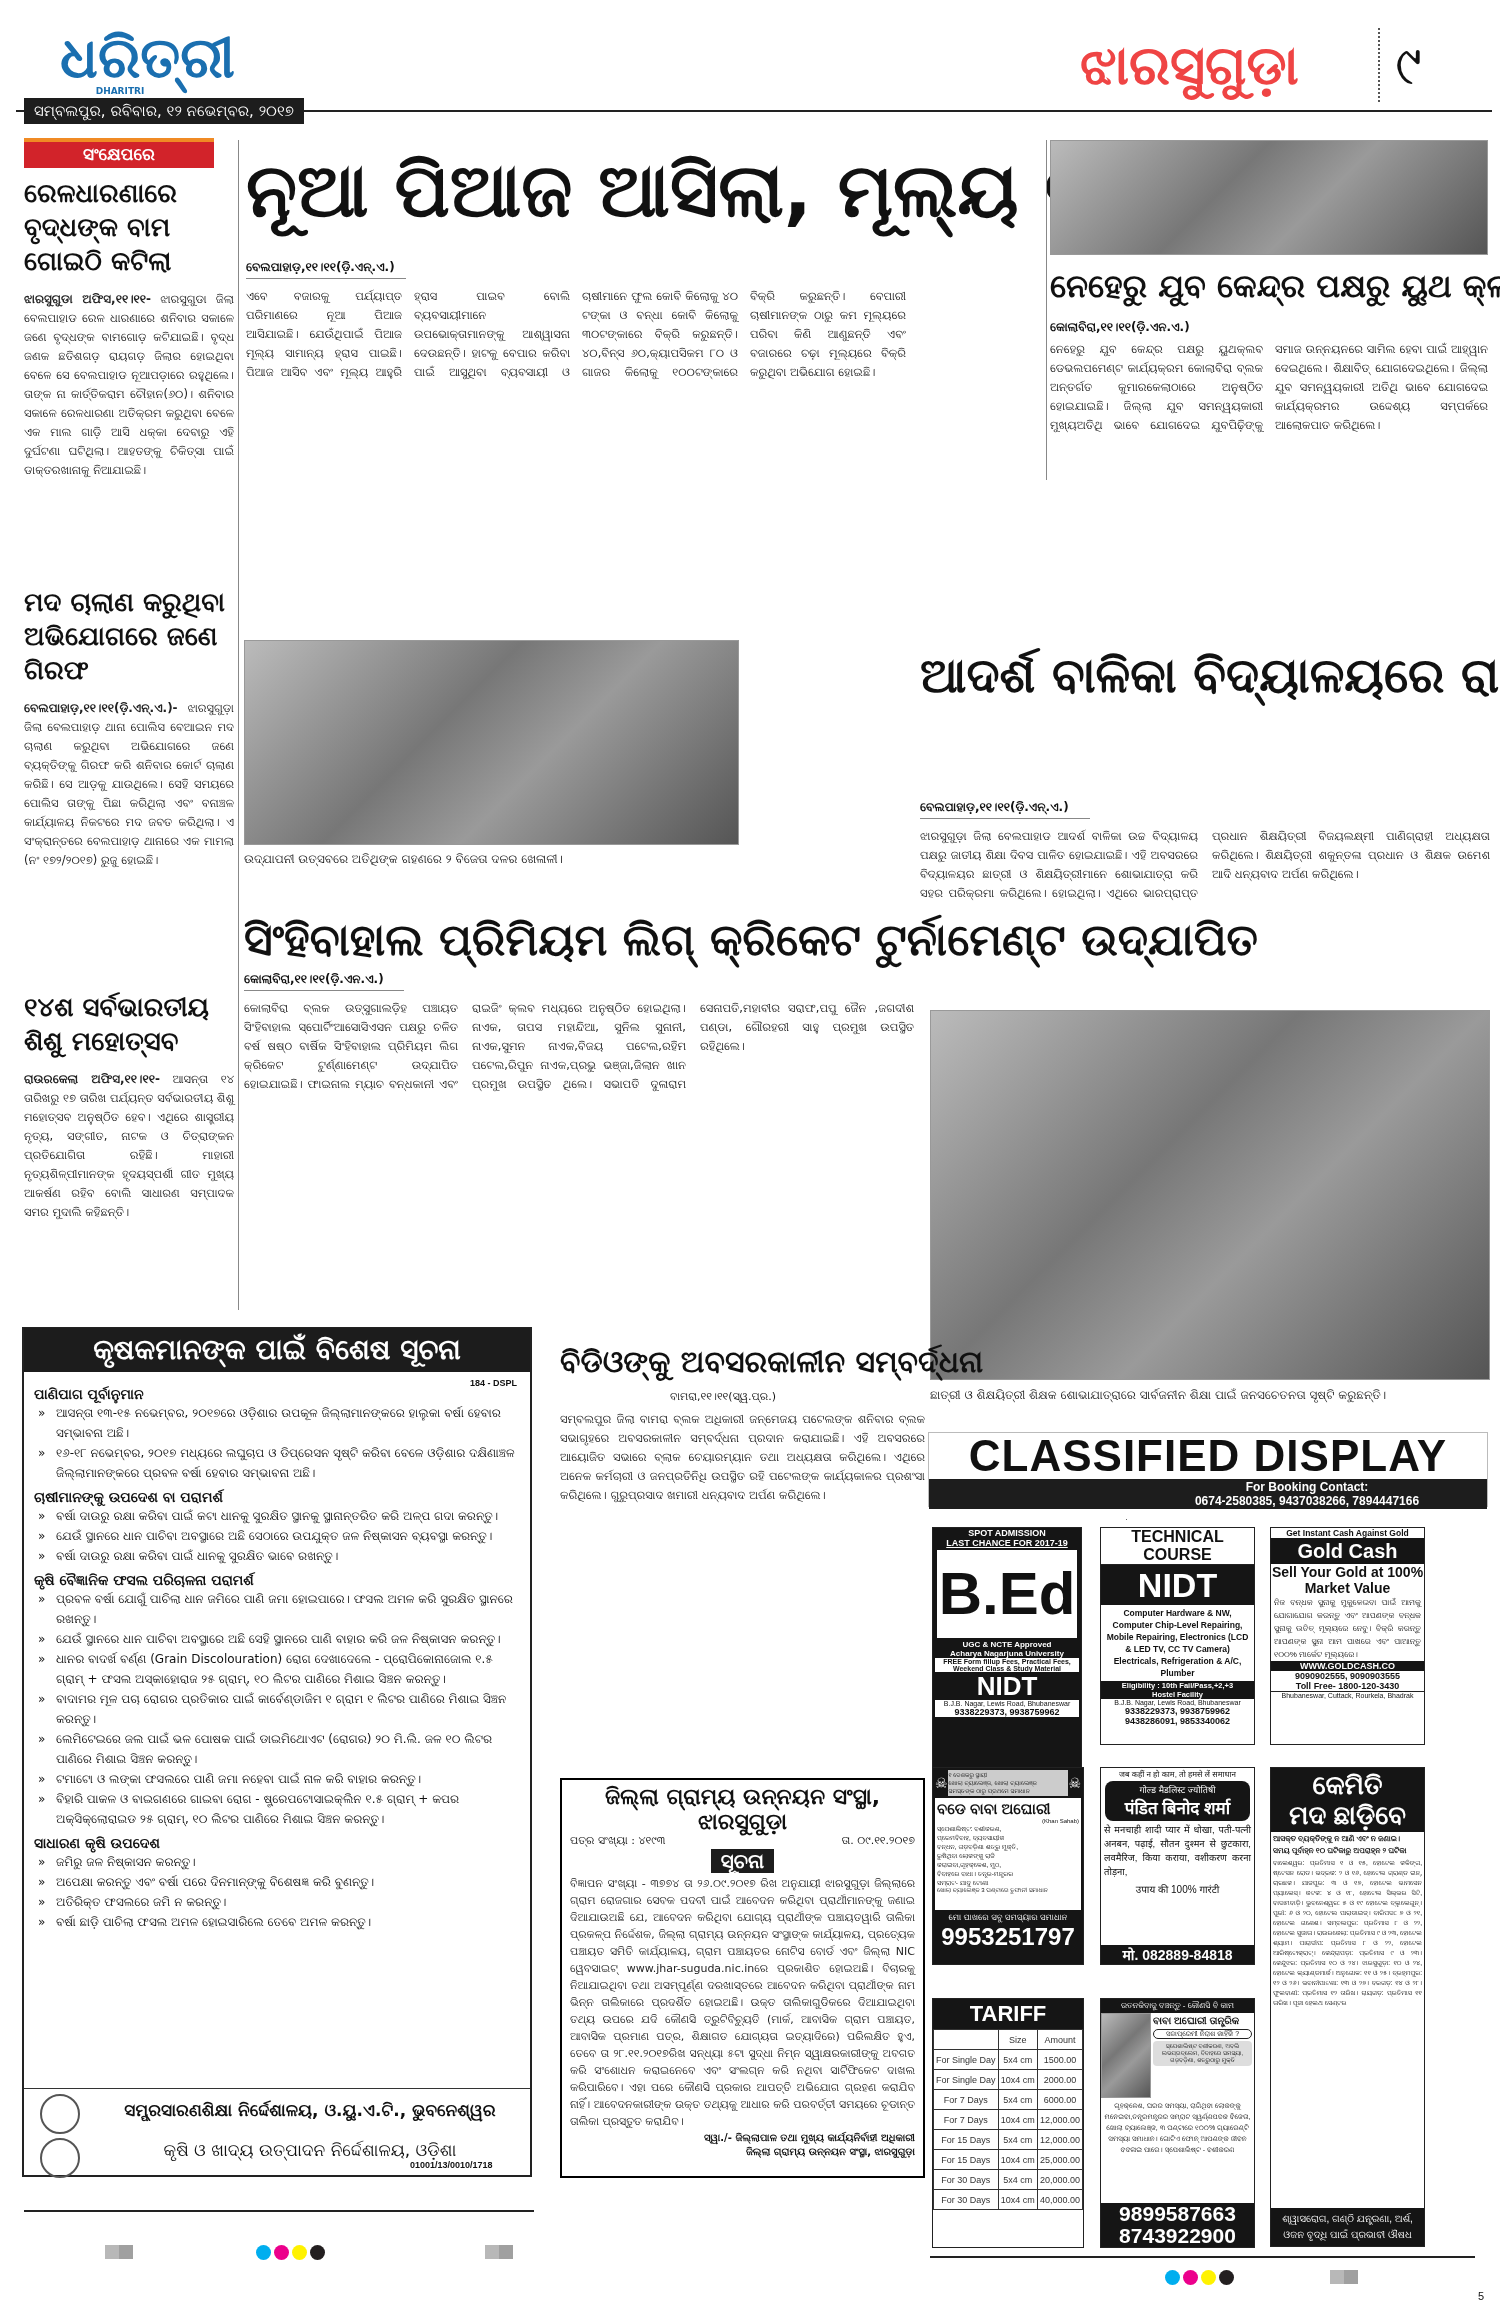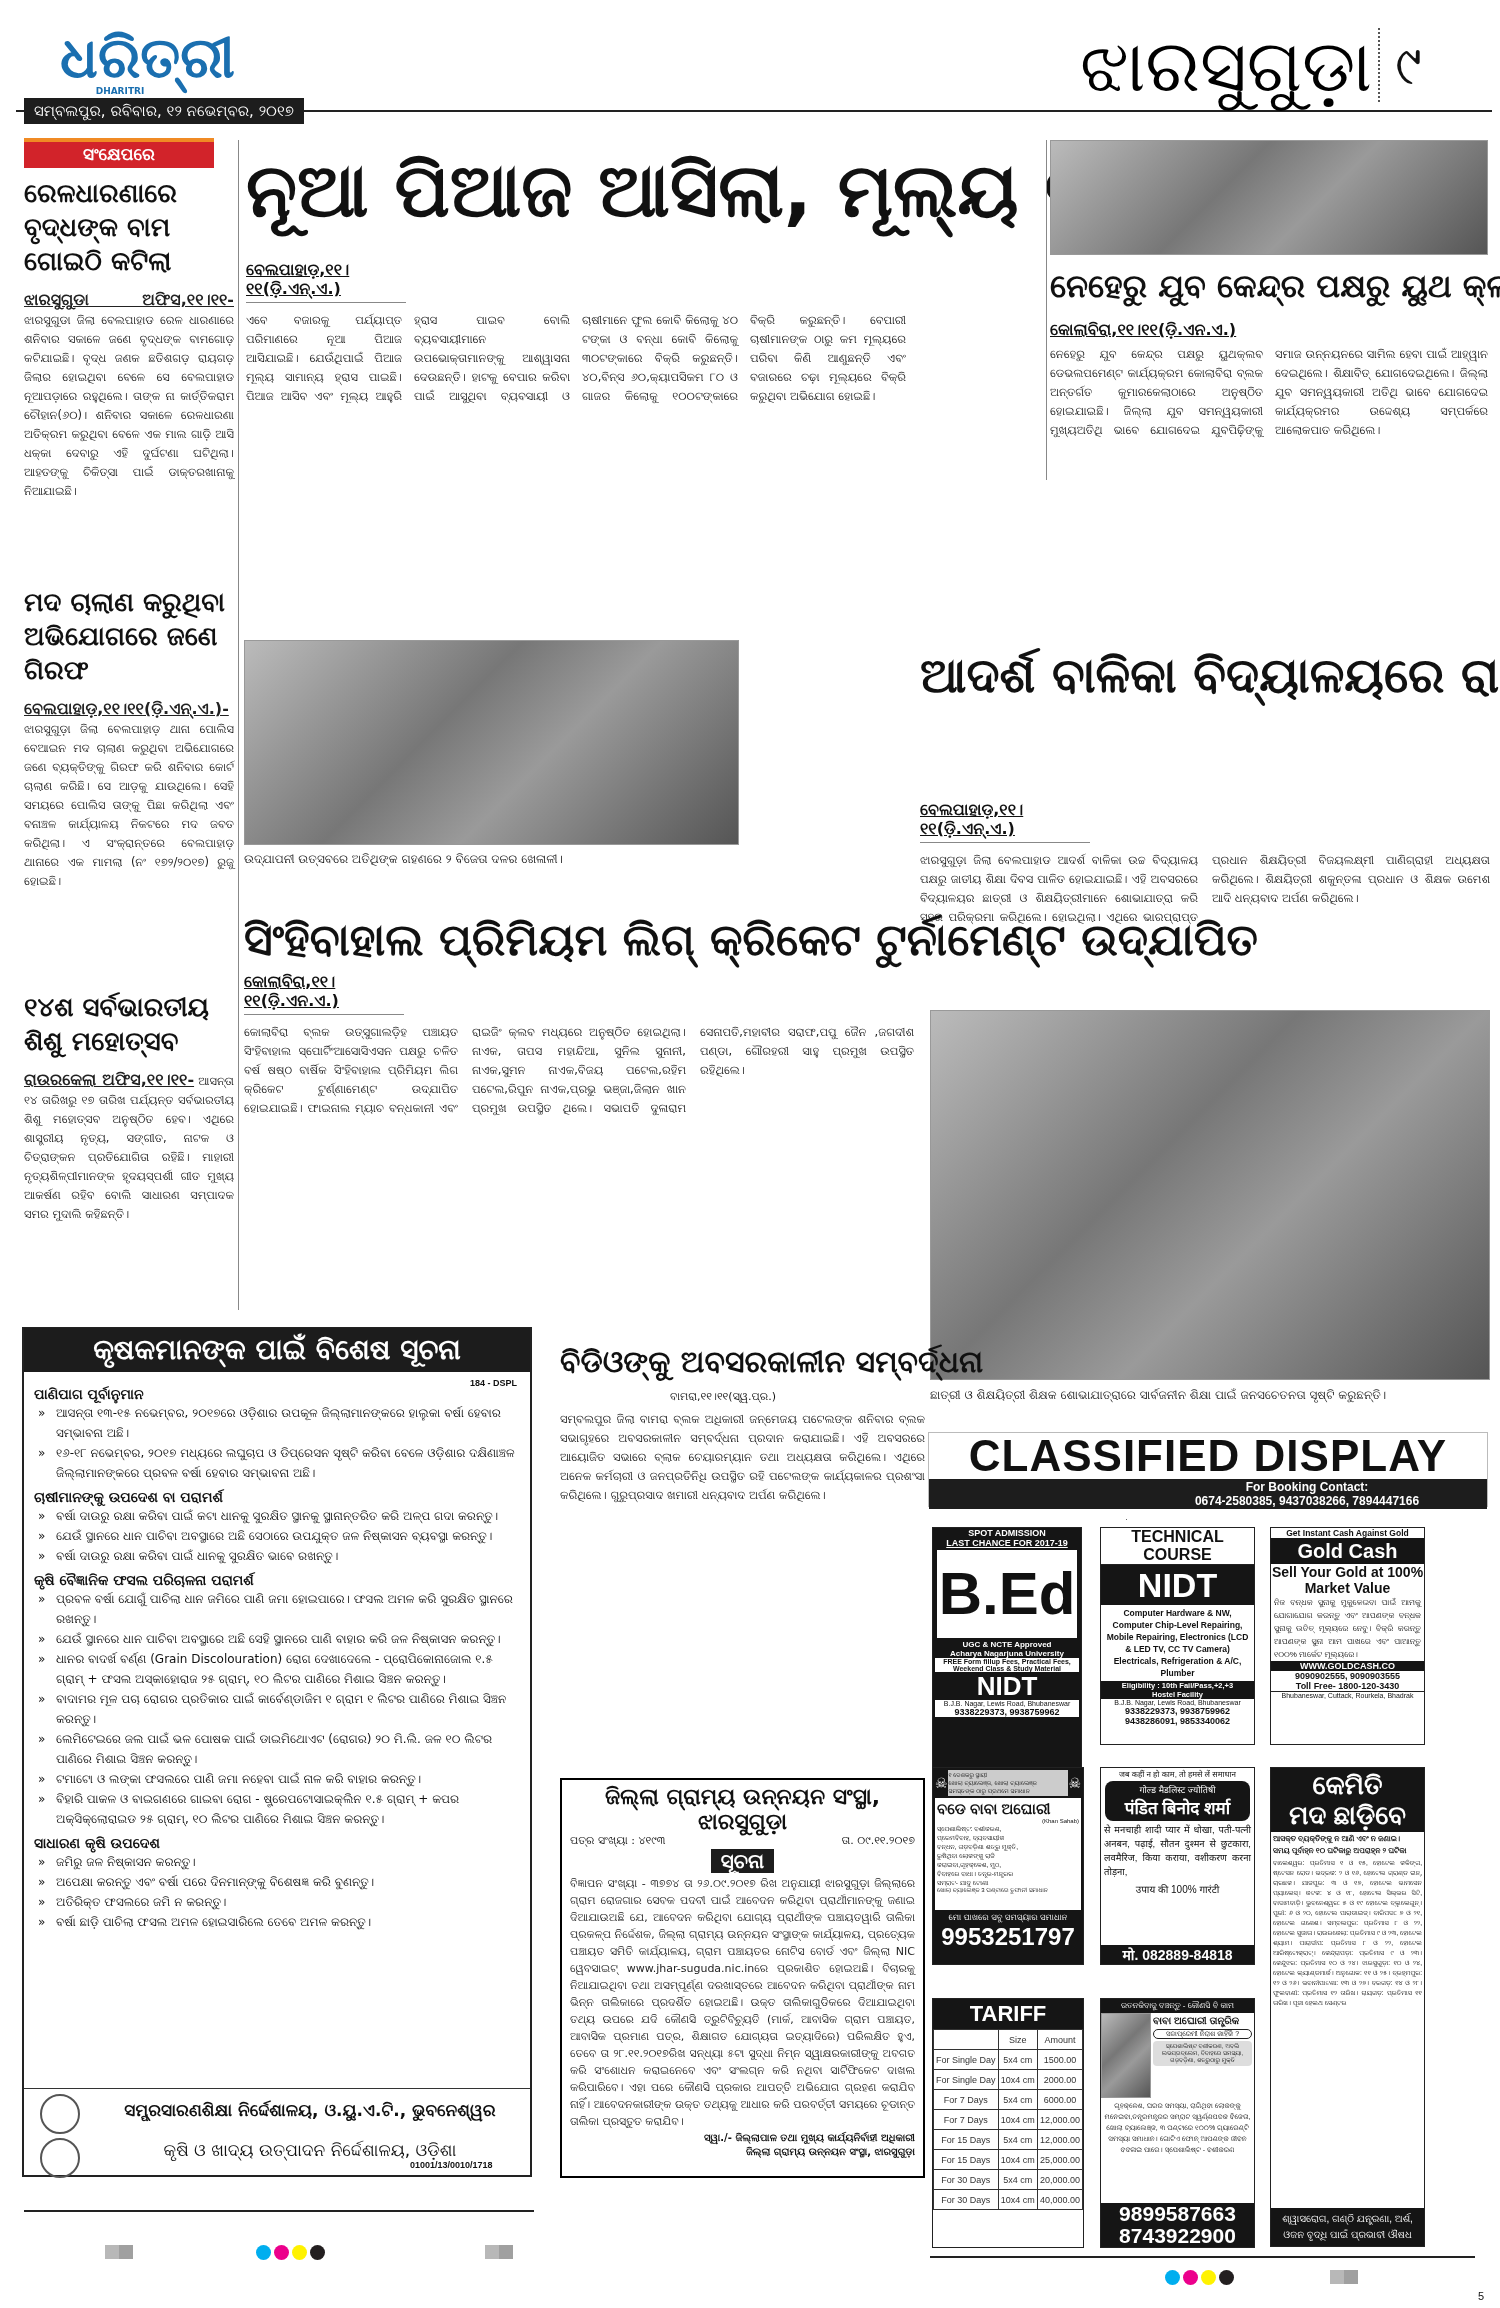--- a/index.html
+++ b/index.html
@@ -3,28 +3,28 @@
 <meta charset="utf-8">
 <style>
   * { box-sizing: border-box; margin: 0; padding: 0; }
   html, body { width: 1500px; height: 2308px; background: #fff; overflow: hidden; }
   body { position: relative; font-family: "DejaVu Sans", sans-serif; color: #111; }
   .abs { position: absolute; }
   .logo { left: 60px; top: 22px; width: 120px; height: 80px; color: #1a6fb0; font-size: 56px; font-weight: bold; line-height: 70px; text-align: center; font-family: "DejaVu Serif", serif; }
   .logo-sub { left: 80px; top: 86px; width: 80px; font-size: 9px; color: #1a6fb0; font-weight: bold; text-align: center; }
   .dateline { left: 24px; top: 98px; height: 26px; background: #1d1d1d; color: #fff; font-size: 15px; padding: 4px 10px; white-space: nowrap; }
   .top-rule { left: 16px; top: 110px; width: 1476px; height: 2px; background: #222; }
-  .section-title { left: 1080px; top: 26px; font-size: 72px; font-weight: normal; line-height: 80px; color: #000000; }
+  .section-title { left: 1080px; top: 26px; font-size: 54px; font-weight: bold; line-height: 80px; color: #ef4444; }
   .page-sep { left: 1378px; top: 28px; height: 74px; border-left: 2px dotted #555; }
   .page-num { left: 1395px; top: 26px; font-size: 54px; line-height: 80px; }
   .col-rule { background: #888; width: 1px; }
   .brief-tag { left: 24px; top: 138px; width: 190px; height: 30px; background: #d2232a; border-top: 4px solid #f08a24; color: #fff; font-weight: bold; text-align: center; font-size: 17px; line-height: 24px; }
   .brief-head { font-size: 26px; line-height: 34px; font-weight: bold; }
   .body-text { font-size: 11.5px; line-height: 19px; color: #222; text-align: justify; }
-  .byline { font-size: 16px; font-weight: bold; text-decoration: underline; }
+  .byline { font-size: 12px; font-weight: bold; }
   .big-head { font-size: 74px; line-height: 100px; font-weight: bold; white-space: nowrap; }
   .mid-head { font-size: 52px; line-height: 70px; font-weight: bold; white-space: nowrap; }
   .photo { background: linear-gradient(135deg, #bbb 0%, #777 40%, #9a9a9a 60%, #555 100%); border: 1px solid #999; }
   .caption { font-size: 12px; color: #222; }
   .box-farmer { left: 22px; top: 1327px; width: 510px; height: 850px; border: 2px solid #222; }
   .box-farmer-head { left: 24px; top: 1328px; width: 506px; height: 44px; background: #1c1c1c; color: #fff; font-size: 28px; font-weight: bold; text-align: center; line-height: 44px; }
   .farmer-sec { font-size: 14px; font-weight: bold; }
   .farmer-item { font-size: 12px; line-height: 20px; padding-left: 22px; position: relative; }
   .farmer-item::before { content: "»"; position: absolute; left: 4px; }
   .notice-box { left: 560px; top: 1778px; width: 365px; height: 400px; border: 2px solid #000000; }

